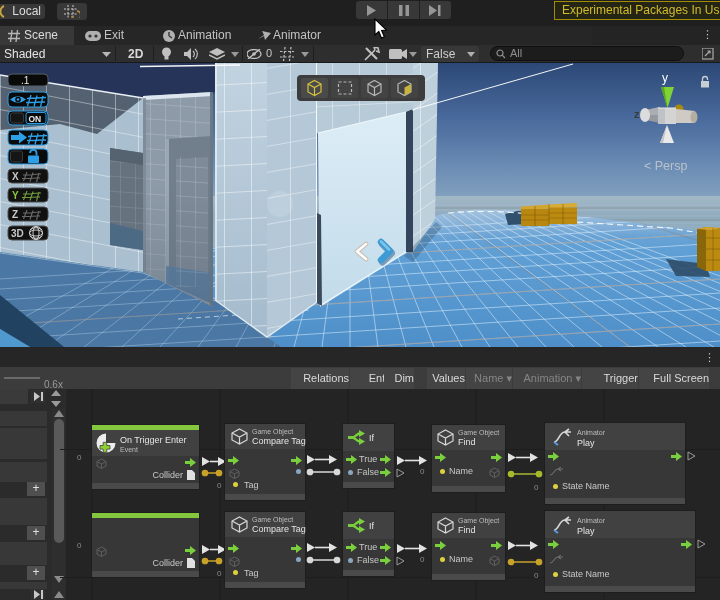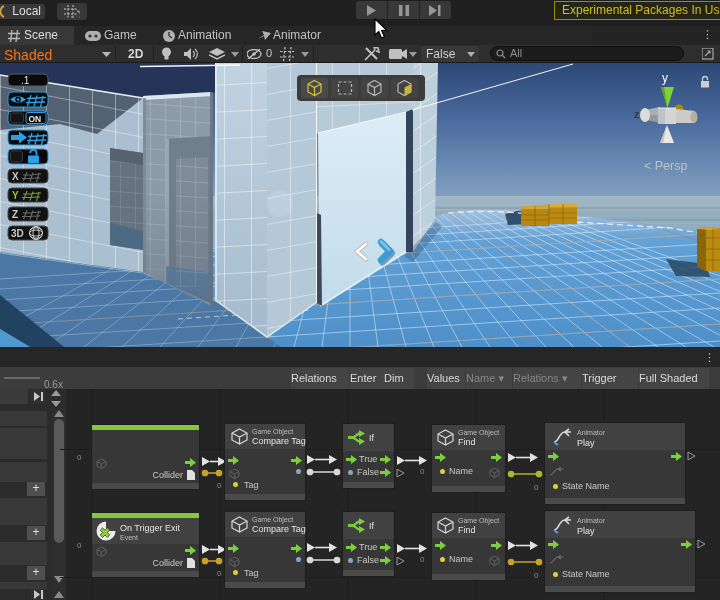--- a/index.html
+++ b/index.html
@@ -7,21 +7,21 @@
 .abs{position:absolute}
 #row1{left:0;top:0;width:720px;height:26px;background:#1f1f1f}
 #row2{left:0;top:26px;width:592px;height:19px;background:#262626}
 #row3{left:0;top:45px;width:720px;height:18px;background:#2e2e2e;border-bottom:1px solid #1a1a1a}
 .btn1{position:absolute;background:#383838;border-radius:3px}
 .tab{position:absolute;top:0;height:19px;color:#c3c3c3;font-size:12px;line-height:19px}
 #scene{left:0;top:63px;width:720px;height:284px}
 #botstrip{left:0;top:347px;width:720px;height:20px;background:#262626}
 #bottoolbar{left:0;top:367px;width:720px;height:22px;background:#3c3c3c}
 #graph{left:0;top:389px;width:720px;height:211px;background:#242424}
-.gbtn{position:absolute;top:1px;height:28px;background:#444444;color:#dadada;font-size:11px;line-height:20px;text-align:left}
+.gbtn{position:absolute;top:1px;height:28px;background:#444444;color:#dadada;font-size:11px;line-height:20px;text-align:right}
 .gbtn.dis{color:#858585}
 .node{position:absolute;background:#373737;box-shadow:0 0 0 1px #1e1e1e}
 .nhead{position:relative;background:#414141;width:100%}
 .nfoot{position:absolute;left:0;bottom:0;width:100%;height:6px;background:#4a4a4a}
 .ntitle{color:#e4e4e4;font-size:9px;line-height:10px;white-space:nowrap}
 .nsub{color:#bdbdbd;font-size:7px;line-height:8px;white-space:nowrap}
 .small0{position:absolute;color:#8a8a8a;font-size:8px}
 .prtxt{color:#c8c8c8;font-size:9px;white-space:nowrap}
 </style></head>
 <body>
@@ -61,34 +61,34 @@
       <g stroke="#b8b8b8" stroke-width="1.3">
         <path d="M4,0 L2.5,12 M9.5,0 L8,12 M0,3.5 H12 M0,8.5 H12"></path>
       </g>
     </svg>
   <div class="tab" style="left:24px;color:#dcdcdc">Scene</div>
   <svg class="abs" style="left:85px;top:5px" width="16" height="10">
       <rect x="0" y="0" width="16" height="10" rx="5" fill="#b0b0b0"></rect>
       <circle cx="5" cy="5" r="1.6" fill="#333"></circle>
       <circle cx="11" cy="5" r="1.6" fill="#333"></circle>
     </svg>
-  <div class="tab" style="left:104px">Game</div>
+  <div class="tab" style="left:104px">Exit</div>
   <svg class="abs" style="left:163px;top:4px" width="12" height="12">
       <circle cx="6" cy="6" r="6" fill="#b0b0b0"></circle>
       <path d="M6,6 L6,2 M6,6 L9,8" stroke="#333" stroke-width="1.4"></path>
     </svg>
   <div class="tab" style="left:178px">Animation</div>
   <svg class="abs" style="left:258px;top:5px" width="13" height="10">
       <path d="M0,8 L6,4 L4,0 L13,2 L7,9 L6,5 Z" fill="#b0b0b0"></path>
     </svg>
   <div class="tab" style="left:273px">Animator</div>
   <div class="abs" style="left:702px;top:2px;color:#cccccc;font-size:11px;letter-spacing:0">⋮</div>
 </div>
 <div id="row3" class="abs">
-  <div class="abs" style="left:4px;top:2px;color:#f97316;font-size:14px">Shaded</div>
+  <div class="abs" style="left:4px;top:2px;color:#e5e5e5;font-size:12px">Shaded</div>
   <svg class="abs" style="left:102px;top:7px" width="9" height="5">
       <path d="M0,0 L9,0 L4.5,5 Z" fill="#b8b8b8"></path>
     </svg>
   <div class="abs" style="left:115px;top:1px;width:1px;height:15px;background:#1e1e1e"></div>
   <div class="abs" style="left:128px;top:2px;color:#d8d8d8;font-size:12px;font-weight:bold">2D</div>
   <div class="abs" style="left:153px;top:1px;width:1px;height:15px;background:#1e1e1e"></div>
   <svg class="abs" style="left:160px;top:2px" width="13" height="14">
       <circle cx="6.5" cy="5" r="4.5" fill="#c0c0c0"></circle>
       <rect x="4.5" y="9" width="4" height="3.5" fill="#c0c0c0"></rect>
     </svg>
@@ -483,23 +483,23 @@
   <div class="abs" style="left:704px;top:4px;color:#cccccc;font-size:11px">⋮</div>
 </div>
 <div id="bottoolbar" class="abs">
   <div class="abs" style="left:4px;top:10px;width:36px;height:2px;background:#6a6a6a"></div>
   <div class="abs" style="left:44px;top:12px;color:#9a9a9a;font-size:10px">0.6x</div>
   <div class="gbtn" style="left:291px;width:58px">Relations</div>
   <div class="gbtn" style="left:350px;width:45px">Enter</div>
   <div class="gbtn" style="left:384px;width:30px">Dim</div>
   <div class="gbtn" style="left:427px;width:38px">Values</div>
   <div class="gbtn dis" style="left:466px;width:46px">Name ▾</div>
-  <div class="gbtn dis" style="left:513px;width:68px">Relations ▾</div>
+  <div class="gbtn dis" style="left:513px;width:68px">Animation ▾</div>
   <div class="gbtn" style="left:582px;width:56px">Trigger</div>
-  <div class="gbtn" style="left:639px;width:70px">Full Shaded</div>
+  <div class="gbtn" style="left:639px;width:70px">Full Screen</div>
 </div>
 <div id="graph" class="abs">
 
   <div class="abs" style="left:0;top:0;width:66px;height:211px;background:#2b2b2b"></div>
   <div class="abs" style="left:0;top:0;width:28px;height:15px;background:#3a3a3a"></div>
   <div class="abs" style="left:31px;top:1px;width:14px;height:13px;background:#303030"></div>
   <svg class="abs" style="left:34px;top:3px" width="9" height="9">
       <path d="M0,0 L6,4.5 L0,9 Z" fill="#c8c8c8"></path>
       <rect x="7" y="0" width="2" height="9" fill="#c8c8c8"></rect>
     </svg>
@@ -591,20 +591,29 @@
     <g fill="none" stroke="#9a9a9a" stroke-width="1">
       <path d="M397,80 L397,88 L404,84 Z"></path>
         <path d="M688,63 L688,71 L695,67 Z"></path>
       <path d="M397,168 L397,176 L404,172 Z"></path>
         <path d="M698,151 L698,159 L705,155 Z"></path>
     </g>
   </svg>
 
   <div class="node" style="left:92px;top:36px;width:107px;height:64px">
     <div style="height:5px;background:#84c63c"></div>
+    <div class="nhead" style="height:26px">
+      <svg class="abs" style="left:4px;top:3px" width="20" height="20">
+          <path d="M10,10 L10,0.5 A9.5,9.5 0 1,0 19.5,10 Z" fill="#ececec"></path>
+          <path d="M12,10 A2,2 0 0,0 10,8 Z" fill="#3f3f3f"></path>
+          <path d="M5,13.5 h3.2 v-3.2 h3.6 v3.2 h3.2 v3.6 h-3.2 v3.2 h-3.6 v-3.2 h-3.2 z" fill="#8cd032" stroke="#3f3f3f" stroke-width="0.8" transform="translate(-1,-1)"></path>
+        </svg>
+      <div class="ntitle abs" style="left:28px;top:5px">On Trigger Enter</div>
+      <div class="nsub abs" style="left:28px;top:16px">Event</div>
+    </div>
     <svg class="abs" style="left:4px;top:33px;opacity:0.35" width="11" height="11">
         <path d="M5.5,1 L10,3.5 V8 L5.5,10.5 L1,8 V3.5 Z M1,3.5 L5.5,6 L10,3.5 M5.5,6 V10.5" stroke="#aaa" fill="none"></path>
       </svg>
     <svg class="abs" style="left:93px;top:33px" width="11" height="9">
         <path d="M0,3 h5 v-3 l6,4.5 l-6,4.5 v-3 h-5 z" fill="#7ad03c"></path>
       </svg>
     <div class="prtxt abs" style="right:16px;top:45px">Collider</div>
     <svg class="abs" style="left:95px;top:45px" width="8" height="10">
         <path d="M0,0 h5 l3,3 v7 h-8 z" fill="#e0e0e0"></path>
       </svg>
@@ -697,29 +706,20 @@
     <svg class="abs" style="left:5px;top:44px;opacity:0.45" width="14" height="10">
         <path d="M0,8 C4,8 4,2 8,2 L13,2 M8,2 L11,0 M8,2 L11,4" stroke="#aaa" stroke-width="1.2" fill="none"></path>
       </svg>
     <div class="abs" style="left:8px;top:61px;width:5px;height:5px;border-radius:3px;background:#ddd23e"></div>
     <div class="prtxt abs" style="left:17px;top:58px">State Name</div>
     <div class="nfoot"></div>
   </div>
 
   <div class="node" style="left:92px;top:124px;width:107px;height:64px">
     <div style="height:5px;background:#84c63c"></div>
-    <div class="nhead" style="height:26px">
-      <svg class="abs" style="left:4px;top:3px" width="20" height="20">
-          <path d="M10,10 L10,0.5 A9.5,9.5 0 1,0 19.5,10 Z" fill="#ececec"></path>
-          <path d="M12,10 A2,2 0 0,0 10,8 Z" fill="#3f3f3f"></path>
-          <path d="M5.2,9.2 l2.4,-2.4 l2.4,2.4 l2.4,-2.4 l2.4,2.4 l-2.4,2.4 l2.4,2.4 l-2.4,2.4 l-2.4,-2.4 l-2.4,2.4 l-2.4,-2.4 l2.4,-2.4 z" fill="#8cd032" stroke="#3f3f3f" stroke-width="0.8" transform="translate(-1,0)"></path>
-        </svg>
-      <div class="ntitle abs" style="left:28px;top:5px">On Trigger Exit</div>
-      <div class="nsub abs" style="left:28px;top:16px">Event</div>
-    </div>
     <svg class="abs" style="left:4px;top:33px;opacity:0.35" width="11" height="11">
         <path d="M5.5,1 L10,3.5 V8 L5.5,10.5 L1,8 V3.5 Z M1,3.5 L5.5,6 L10,3.5 M5.5,6 V10.5" stroke="#aaa" fill="none"></path>
       </svg>
     <svg class="abs" style="left:93px;top:33px" width="11" height="9">
         <path d="M0,3 h5 v-3 l6,4.5 l-6,4.5 v-3 h-5 z" fill="#7ad03c"></path>
       </svg>
     <div class="prtxt abs" style="right:16px;top:45px">Collider</div>
     <svg class="abs" style="left:95px;top:45px" width="8" height="10">
         <path d="M0,0 h5 l3,3 v7 h-8 z" fill="#e0e0e0"></path>
       </svg>

